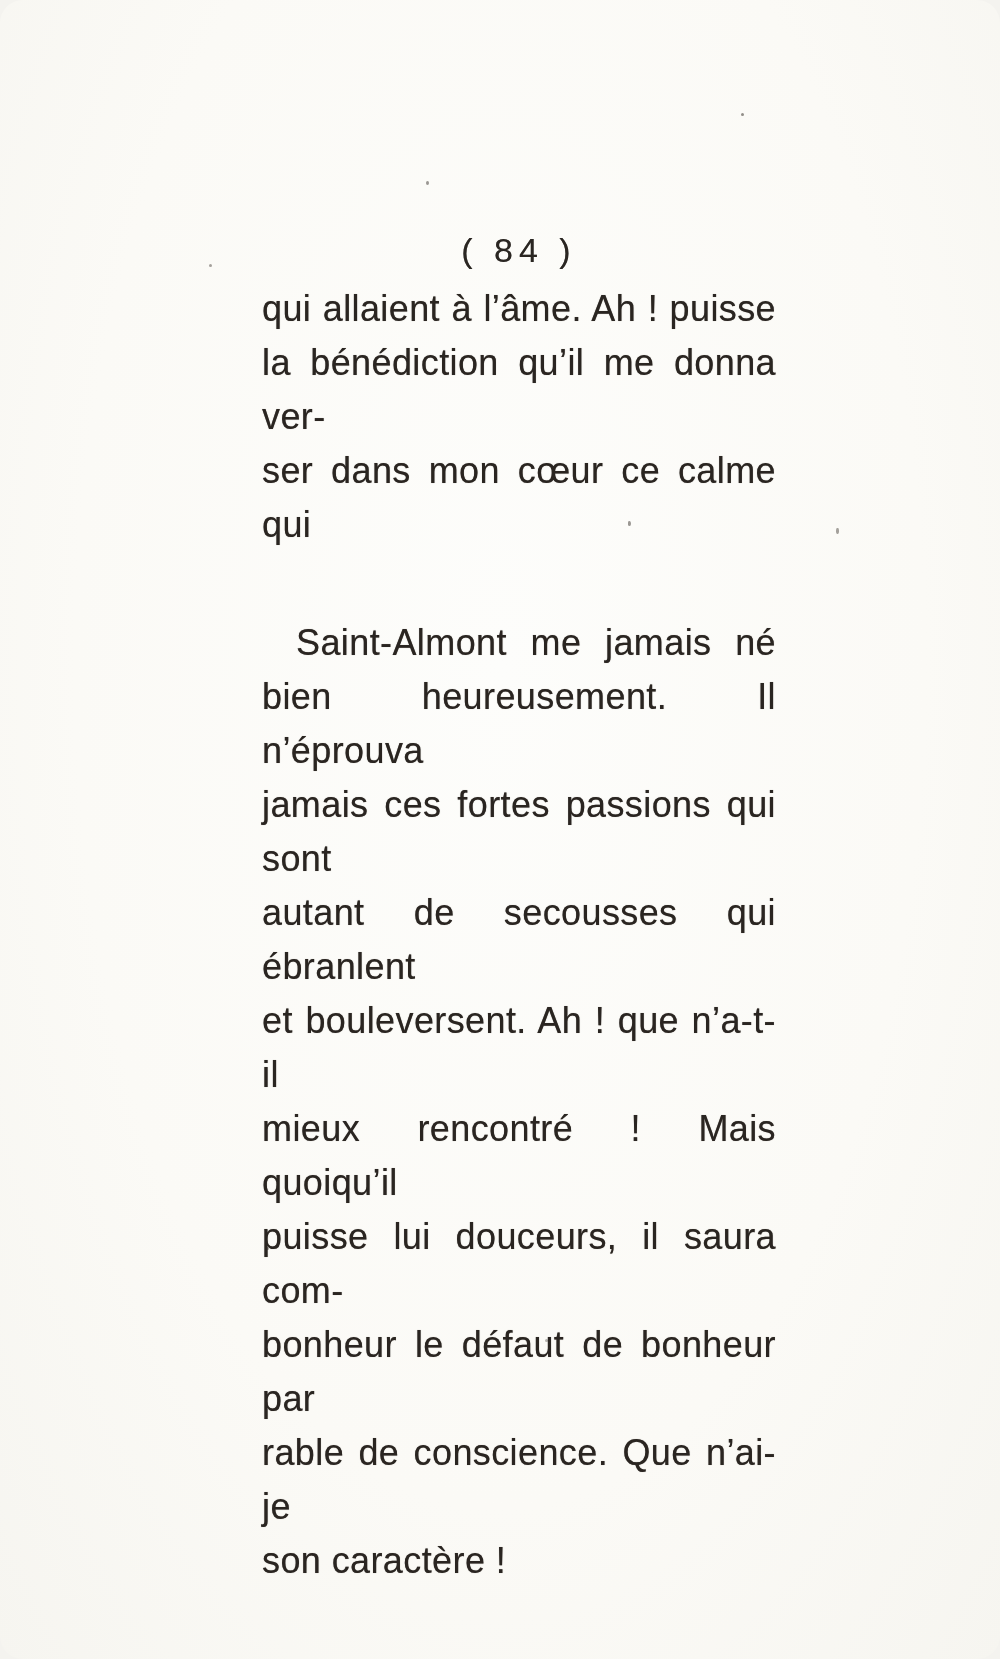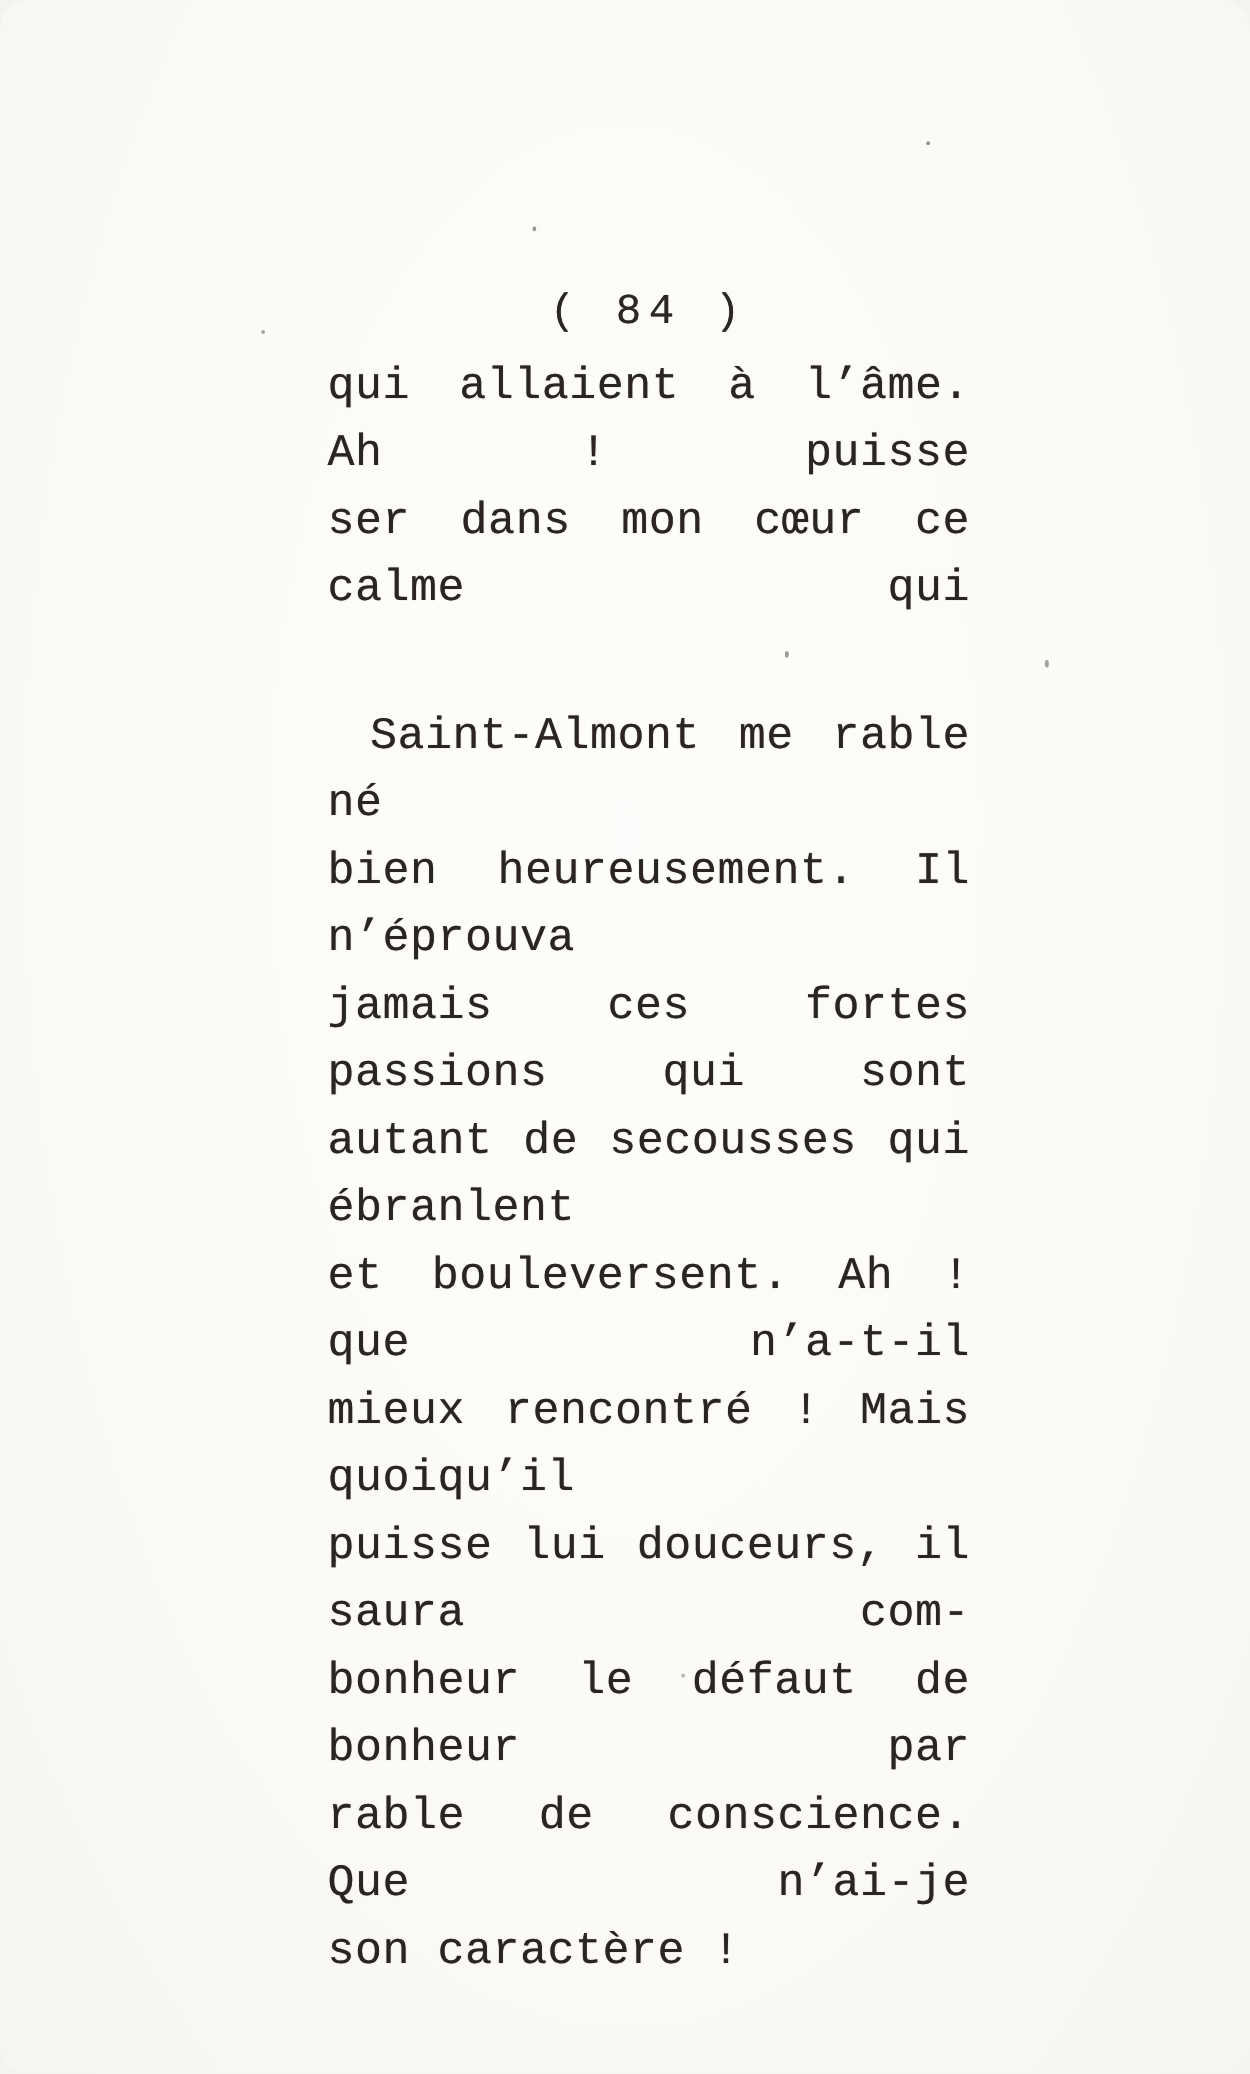--- a/index.html
+++ b/index.html
@@ -8,21 +8,21 @@
     background: #f4f3ef;
   }
   .page {
     position: relative;
     width: 1000px;
     height: 1659px;
     margin: 0 auto;
     background:
       radial-gradient(ellipse at 50% 40%, #fdfdfb 0%, #fbfaf6 60%, #f6f5f0 100%);
     overflow: hidden;
-    font-family: Liberation Mono, monospace;
+    font-family: Liberation Sans, sans-serif;
     color: #26221e;
     border-radius: 23px;
   }
   .content {
     position: absolute;
     left: 262px;
     top: 222px;
     width: 514px;
   }
   .page-number {
@@ -76,25 +76,26 @@
   <div class="speck" style="left:836px; top:528px; width:3px; height:6px; opacity:.45; border-radius:40%;"></div>
   <div class="speck" style="left:266px; top:1247px; width:3px; height:3px; opacity:.45;"></div>
   <div class="speck" style="left:545px; top:1339px; width:3px; height:3px; opacity:.35;"></div>
 
   <div class="content">
 
     <div class="page-number">( 84 )</div>
 
     <div class="para first">
       <div class="line">qui allaient à l’âme. Ah ! puisse</div>
+      <div class="line">la bénédiction qu’il me donna ver-</div>
       <div class="line">ser dans mon cœur ce calme qui</div>
     </div>
 
     <div class="para second">
-      <div class="line indent">Saint-Almont me rable né</div>
+      <div class="line indent">Saint-Almont me jamais né</div>
       <div class="line">bien heureusement. Il n’éprouva</div>
       <div class="line">jamais ces fortes passions qui sont</div>
       <div class="line">autant de secousses qui ébranlent</div>
       <div class="line">et bouleversent. Ah ! que n’a-t-il</div>
       <div class="line">mieux rencontré ! Mais quoiqu’il</div>
       <div class="line">puisse lui douceurs, il saura com-</div>
       <div class="line">bonheur le défaut de bonheur par</div>
       <div class="line">rable de conscience. Que n’ai-je</div>
       <div class="line last">son caractère !</div>
     </div>

